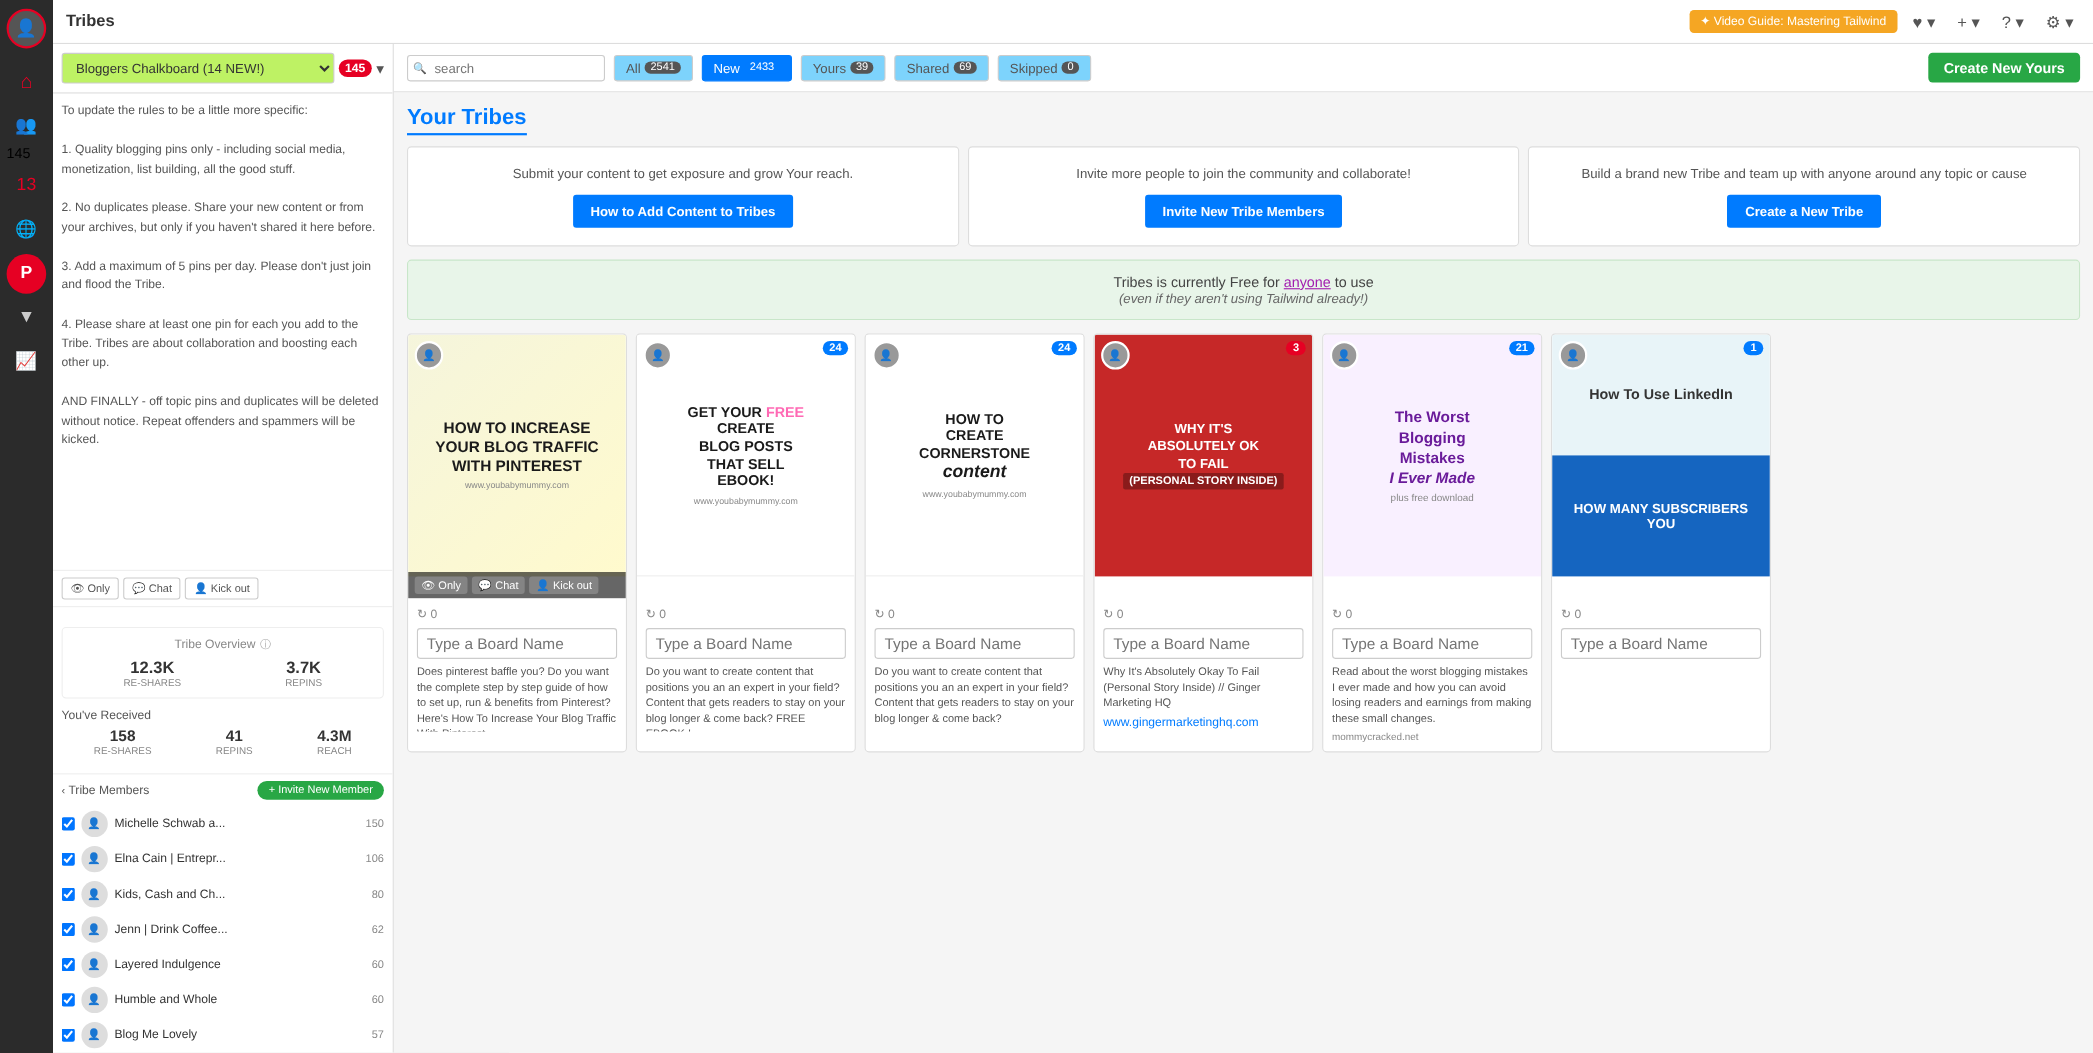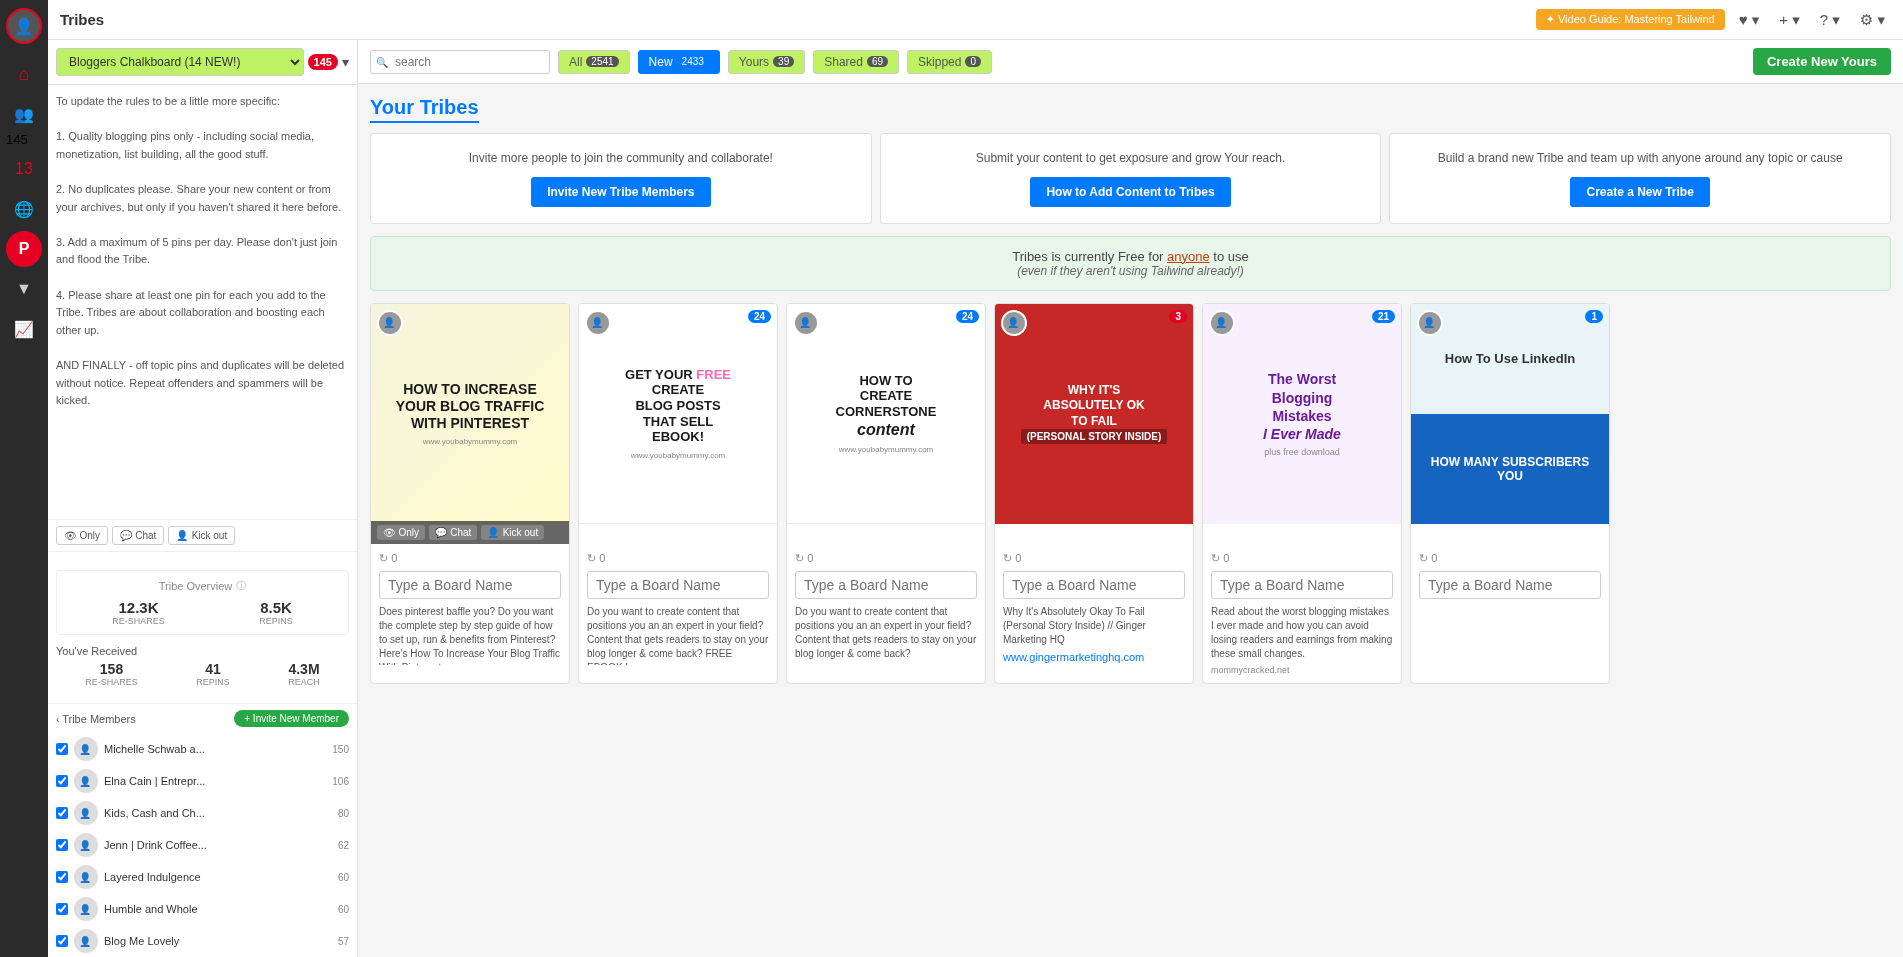--- a/index.html
+++ b/index.html
@@ -113,21 +113,21 @@
       display: flex; align-items: center; gap: 8px;
     }
     .search-input {
       border: 1px solid #ccc; border-radius: 3px; padding: 4px 8px 4px 24px;
       font-size: 12px; width: 180px; background: white;
     }
     .search-wrap { position: relative; }
     .search-wrap::before { content: '🔍'; position: absolute; left: 6px; top: 50%; transform: translateY(-50%); font-size: 10px; }
     .filter-btn {
       border: 1px solid #ccc; border-radius: 3px; padding: 4px 10px;
-      font-size: 12px; background: #bef264; cursor: pointer; color: #555; display: flex; align-items: center; gap: 4px;
+      font-size: 12px; background: #7dd3fc; cursor: pointer; color: #555; display: flex; align-items: center; gap: 4px;
     }
     .filter-btn.active { background: #007bff; color: white; border-color: #007bff; }
     .filter-badge {
       background: #555; color: white; border-radius: 8px; padding: 0 5px; font-size: 10px;
     }
     .filter-badge.blue { background: #007bff; }
     .create-tribe-btn {
       margin-left: auto; background: #28a745; color: white; border: none;
       border-radius: 4px; padding: 6px 14px; font-size: 13px; font-weight: 600; cursor: pointer;
     }
@@ -145,21 +145,21 @@
     .info-card-btn {
       background: #007bff; color: white; border: none; border-radius: 3px;
       padding: 8px 16px; font-size: 12px; font-weight: 600; cursor: pointer; white-space: nowrap;
     }
 
     
     .free-banner {
       background: #e8f5e9; border: 1px solid #c8e6c9; border-radius: 4px;
       text-align: center; padding: 12px; margin-bottom: 12px; font-size: 13px; color: #444;
     }
-    .free-banner a { color: #c2410c; }
+    .free-banner a { color: #a21caf; }
     .free-banner-sub { font-size: 12px; color: #666; font-style: italic; }
 
     
     .cards-grid { display: flex; gap: 8px; overflow-x: auto; padding-bottom: 8px; }
     .card {
       width: 200px; flex-shrink: 0; background: white; border: 1px solid #ddd;
       border-radius: 4px; overflow: hidden;
     }
     .card-image-wrap { position: relative; width: 100%; height: 240px; overflow: hidden; }
     .card-badge {
@@ -271,21 +271,21 @@
         <div class="tribe-overview-title">
           <span>Tribe Overview</span>
           <span class="info-icon">ⓘ</span>
         </div>
         <div class="tribe-stats">
           <div class="tribe-stat">
             <div class="tribe-stat-value">12.3K</div>
             <div class="tribe-stat-label">RE-SHARES</div>
           </div>
           <div class="tribe-stat">
-            <div class="tribe-stat-value">8.5K</div>
+            <div class="tribe-stat-value">3.7K</div>
             <div class="tribe-stat-label">REPINS</div>
           </div>
         </div>
       </div>
 
       <div class="you-received">
         <div class="you-received-title">You've Received</div>
         <div class="received-stats">
           <div class="received-stat">
             <div class="received-val">158</div>
@@ -387,26 +387,26 @@
     </div>
 
     <div class="content-scroll scrollbar-thumb">
 
       <div style="margin-bottom:10px;">
         <h2 style="font-size:20px; color:#007bff; font-weight:600; border-bottom:2px solid #007bff; display:inline-block; padding-bottom:2px;">Your Tribes</h2>
       </div>
 
       <div class="info-cards">
         <div class="info-card">
+          <p class="info-card-text">Submit your content to get exposure and grow Your reach.</p>
+          <button class="info-card-btn">How to Add Content to Tribes</button>
+        </div>
+        <div class="info-card">
           <p class="info-card-text">Invite more people to join the community and collaborate!</p>
           <button class="info-card-btn">Invite New Tribe Members</button>
-        </div>
-        <div class="info-card">
-          <p class="info-card-text">Submit your content to get exposure and grow Your reach.</p>
-          <button class="info-card-btn">How to Add Content to Tribes</button>
         </div>
         <div class="info-card">
           <p class="info-card-text">Build a brand new Tribe and team up with anyone around any topic or cause</p>
           <button class="info-card-btn">Create a New Tribe</button>
         </div>
       </div>
 
       <div class="free-banner">
         <div>
           <span>Tribes is currently Free for</span>

